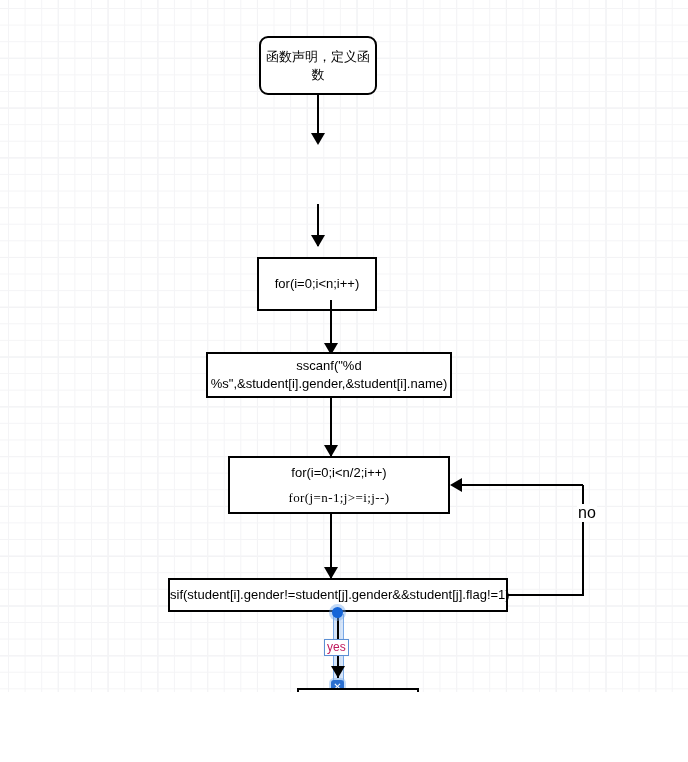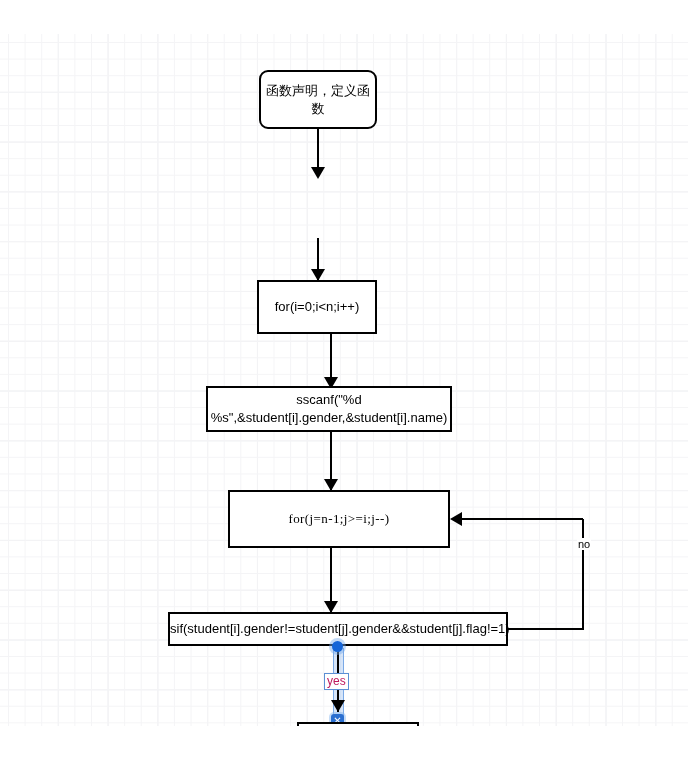--- a/index.html
+++ b/index.html
@@ -14,21 +14,20 @@
     background-color: #ffffff;
     background-image:
       linear-gradient(to right, #f4f4f6 1px, transparent 1px),
       linear-gradient(to bottom, #f4f4f6 1px, transparent 1px),
       linear-gradient(to right, #eceef1 1px, transparent 1px),
       linear-gradient(to bottom, #eceef1 1px, transparent 1px);
     background-size: 16.6px 16.6px, 16.6px 16.6px, 49.8px 49.8px, 49.8px 49.8px;
     background-position: 8px 8px, 8px 8px, 8px 8px, 8px 8px;
     overflow: hidden;
     font-family: "Liberation Sans", sans-serif;
-    margin-top: 34px;
   }
 
   .node {
     position: absolute;
     box-sizing: border-box;
     background: #ffffff;
     border: 2px solid #000000;
     display: flex;
     align-items: center;
     justify-content: center;
@@ -71,21 +70,21 @@
     position: absolute;
     width: 0; height: 0;
     border-top: 7px solid transparent;
     border-bottom: 7px solid transparent;
     border-right: 12px solid #000000;
   }
 
   .edge-label {
     position: absolute;
     font-family: "Liberation Sans", sans-serif;
-    font-size: 11px;
+    font-size: 16px;
     color: #000000;
     background: #ffffff;
     padding: 0 1px;
   }
 
   
   .sel-line {
     position: absolute;
     width: 2px;
     background: #000000;
@@ -140,36 +139,37 @@
     <span class="txt cjk">函数声明，定义函数</span>
   </div>
 
   <div class="vline" style="left:317px; top:95px; height:47px;"></div>
   <div class="arrow-down" style="left:311px; top:133px;"></div>
 
 
   <div class="vline" style="left:317px; top:204px; height:42px;"></div>
   <div class="arrow-down" style="left:311px; top:235px;"></div>
 
-  <div class="node" style="left:257px; top:246px; width:120px; height:54px;">
+  <div class="node" style="left:257px; top:257px; width:120px; height:54px;">
     <span class="txt code">for(i=0;i&lt;n;i++)</span>
   </div>
 
   <div class="vline" style="left:330px; top:300px; height:52px;"></div>
   <div class="arrow-down" style="left:324px; top:343px;"></div>
 
   <div class="node" style="left:206px; top:352px; width:246px; height:46px;">
     <span class="txt code">sscanf("%d
 %s",&amp;student[i].gender,&amp;student[i].name)</span>
   </div>
 
   <div class="vline" style="left:330px; top:398px; height:58px;"></div>
   <div class="arrow-down" style="left:324px; top:445px;"></div>
 
   <div class="node" style="left:228px; top:456px; width:222px; height:58px; flex-direction:column; justify-content:center; gap:7px;">
+    <span class="txt code">for(i=0;i&lt;n/2;i++)</span>
     <span class="txt code-serif">for(j=n-1;j&gt;=i;j--)</span>
   </div>
 
   <div class="vline" style="left:330px; top:514px; height:64px;"></div>
   <div class="arrow-down" style="left:324px; top:567px;"></div>
 
   <div class="node" style="left:168px; top:578px; width:340px; height:34px;">
     <span class="txt code">sif(student[i].gender!=student[j].gender&amp;&amp;student[j].flag!=1)</span>
   </div>
 

